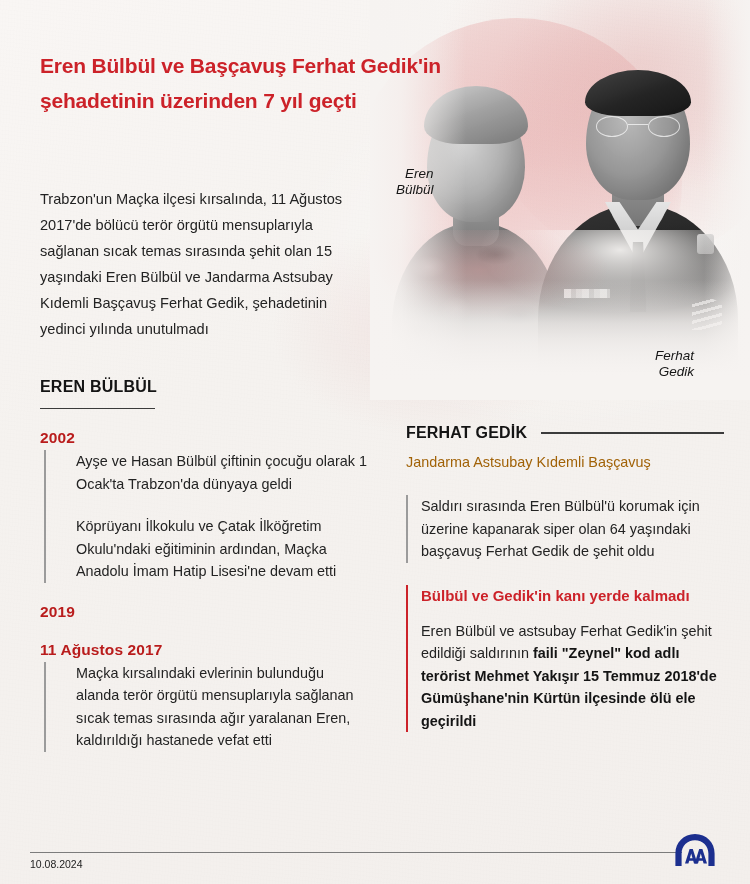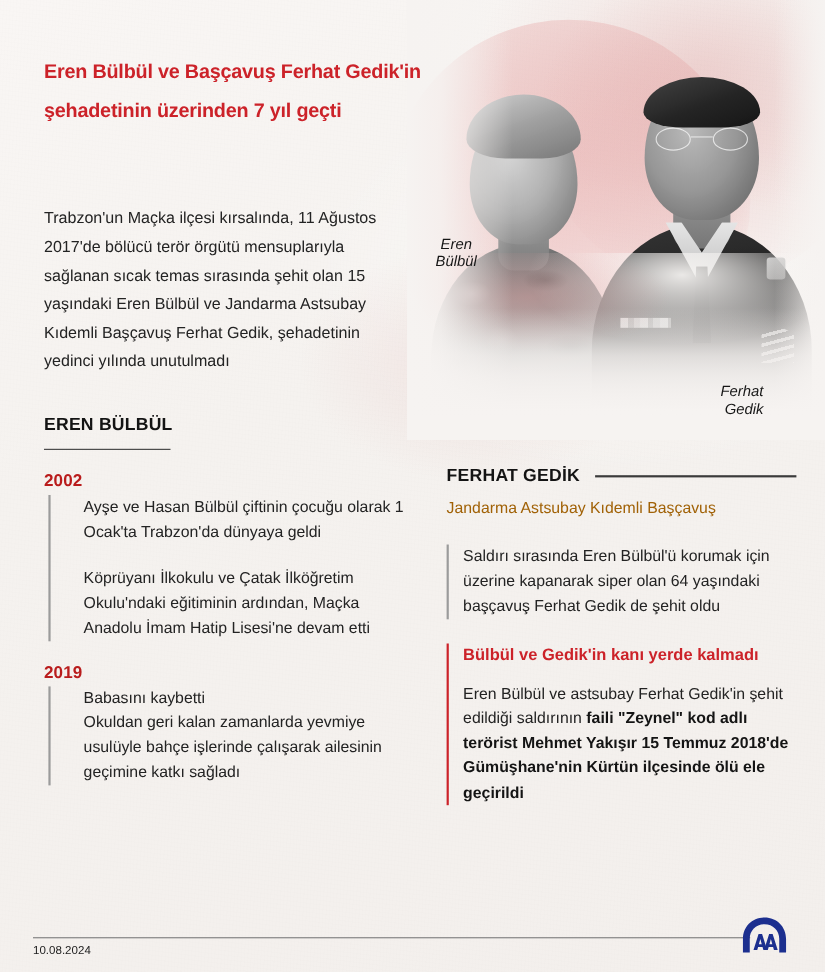--- a/index.html
+++ b/index.html
@@ -188,31 +188,31 @@
   .photo-label {
     position: absolute;
     font-style: italic;
     font-size: 13.5px;
     line-height: 16px;
     color: #161616;
     z-index: 6;
     white-space: pre-line;
     font-family: "Liberation Sans", sans-serif;
   }
-  #label-eren { left: 396px; top: 166px; text-align: center; margin-top: 48px; }
+  #label-eren { left: 396px; top: 166px; text-align: right; }
   #label-ferhat { left: 655px; top: 348px; text-align: right; }
 
   
   .content { position: relative; z-index: 5; }
 
   .title {
     position: absolute;
     left: 40px; top: 48px;
     width: 410px;
-    font-size: 18px;
+    font-size: 21px;
     line-height: 35px;
     font-weight: bold;
     color: #cc2229;
     letter-spacing: -0.2px;
   }
   .intro {
     position: absolute;
     left: 40px; top: 186px;
     width: 316px;
     font-size: 14.6px;
@@ -360,26 +360,28 @@
     <div class="tl-item">
       <div class="tl-year">2002</div>
       <div class="tl-body">
         <div class="tl-p">Ayşe ve Hasan Bülbül çiftinin çocuğu olarak 1 Ocak'ta Trabzon'da dünyaya geldi</div>
         <div class="tl-p">Köprüyanı İlkokulu ve Çatak İlköğretim Okulu'ndaki eğitiminin ardından, Maçka Anadolu İmam Hatip Lisesi'ne devam etti</div>
       </div>
     </div>
 
     <div class="tl-item">
       <div class="tl-year">2019</div>
+    </div>
+
+    <div class="tl-item">
+      <div class="tl-year">11 Ağustos 2017</div>
       <div class="tl-body">
-        <div class="tl-p" style="white-space:pre-line">Babasını kaybetti
-Okuldan geri kalan zamanlarda yevmiye usulüyle bahçe işlerinde çalışarak ailesinin geçimine katkı sağladı</div>
+        <div class="tl-p">Maçka kırsalındaki evlerinin bulunduğu alanda terör örgütü mensuplarıyla sağlanan sıcak temas sırasında ağır yaralanan Eren, kaldırıldığı hastanede vefat etti</div>
       </div>
     </div>
-
   </div>
 
   <div class="col-right">
     <div class="gedik-head-row">
       <div class="gedik-head">FERHAT GEDİK</div>
       <div class="gedik-rule"></div>
     </div>
     <div class="gedik-sub">Jandarma Astsubay Kıdemli Başçavuş</div>
 
     <div class="rblock">Saldırı sırasında Eren Bülbül'ü korumak için üzerine kapanarak siper olan 64 yaşındaki başçavuş Ferhat Gedik de şehit oldu</div>

